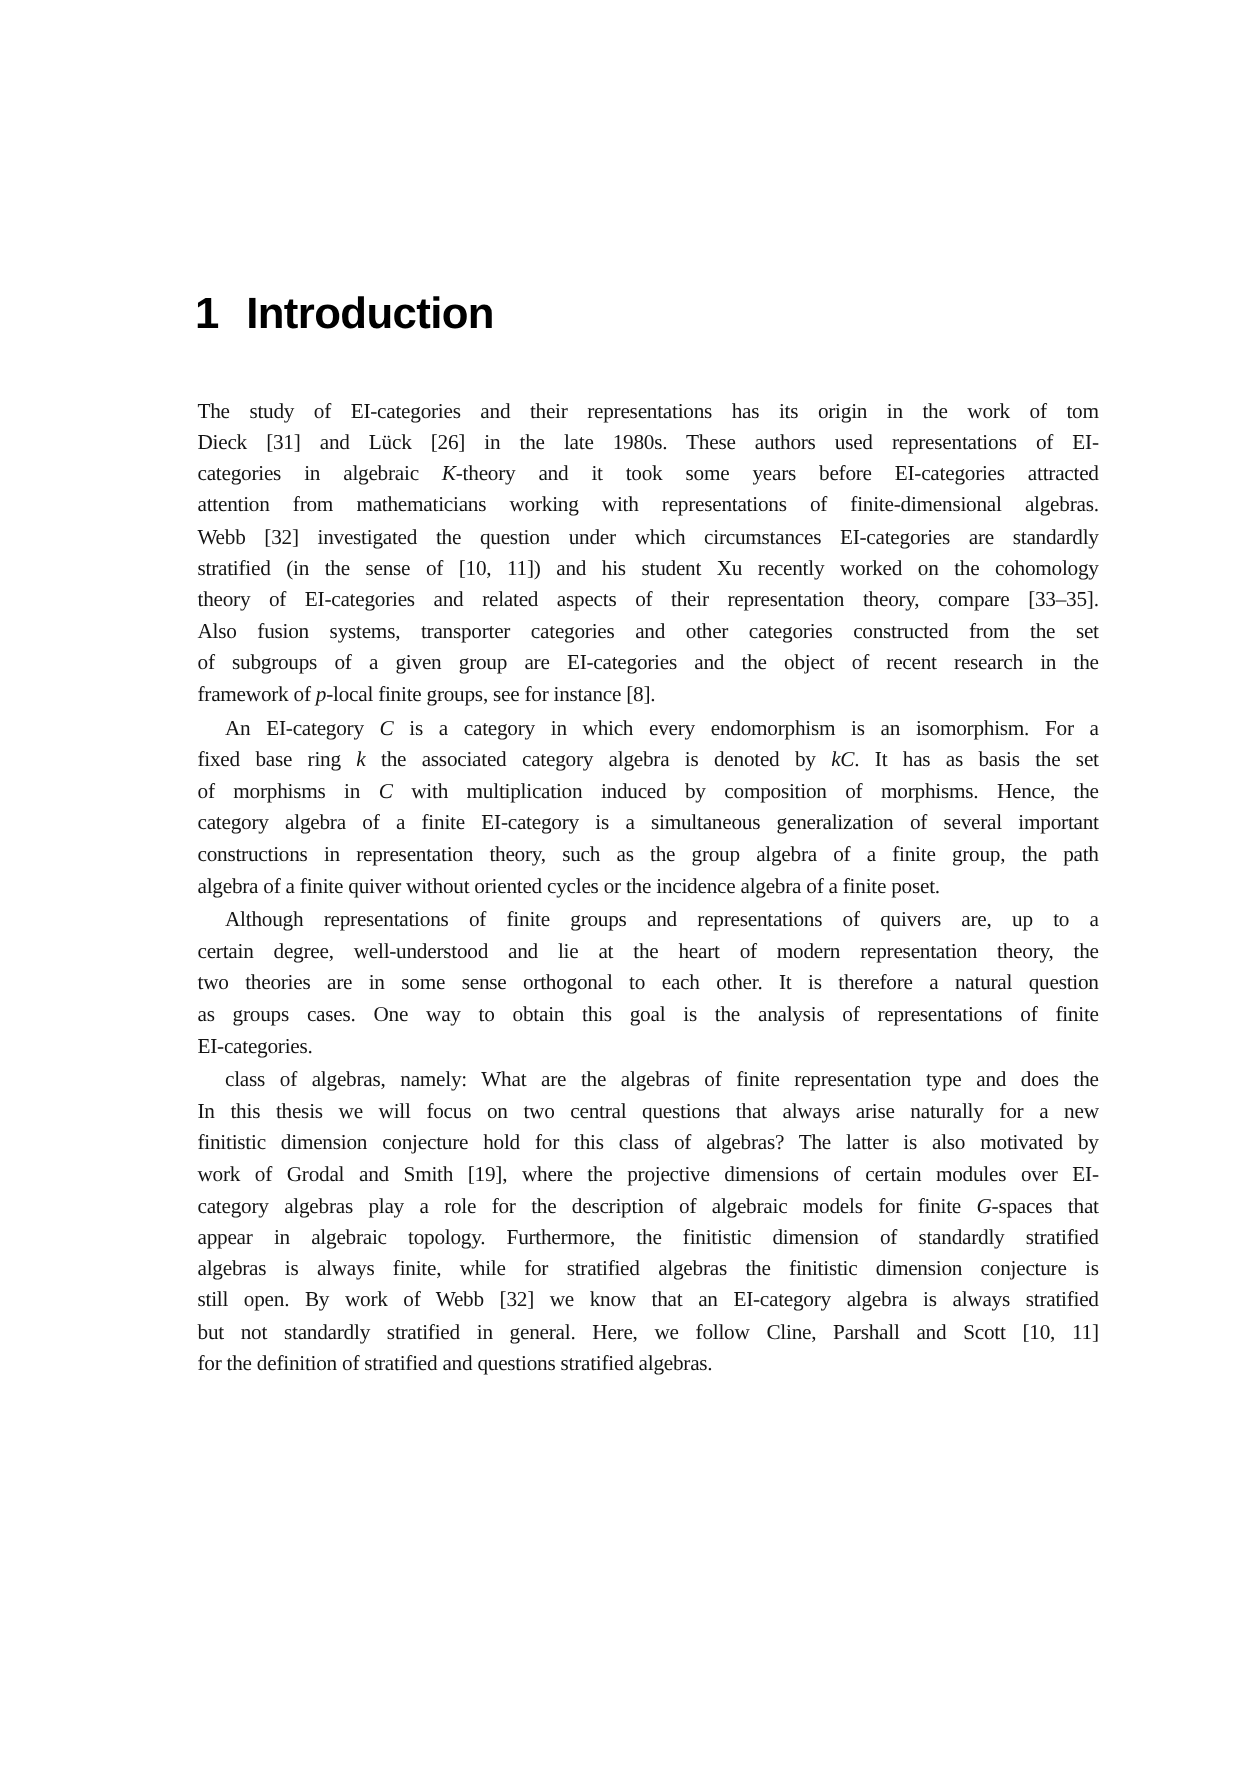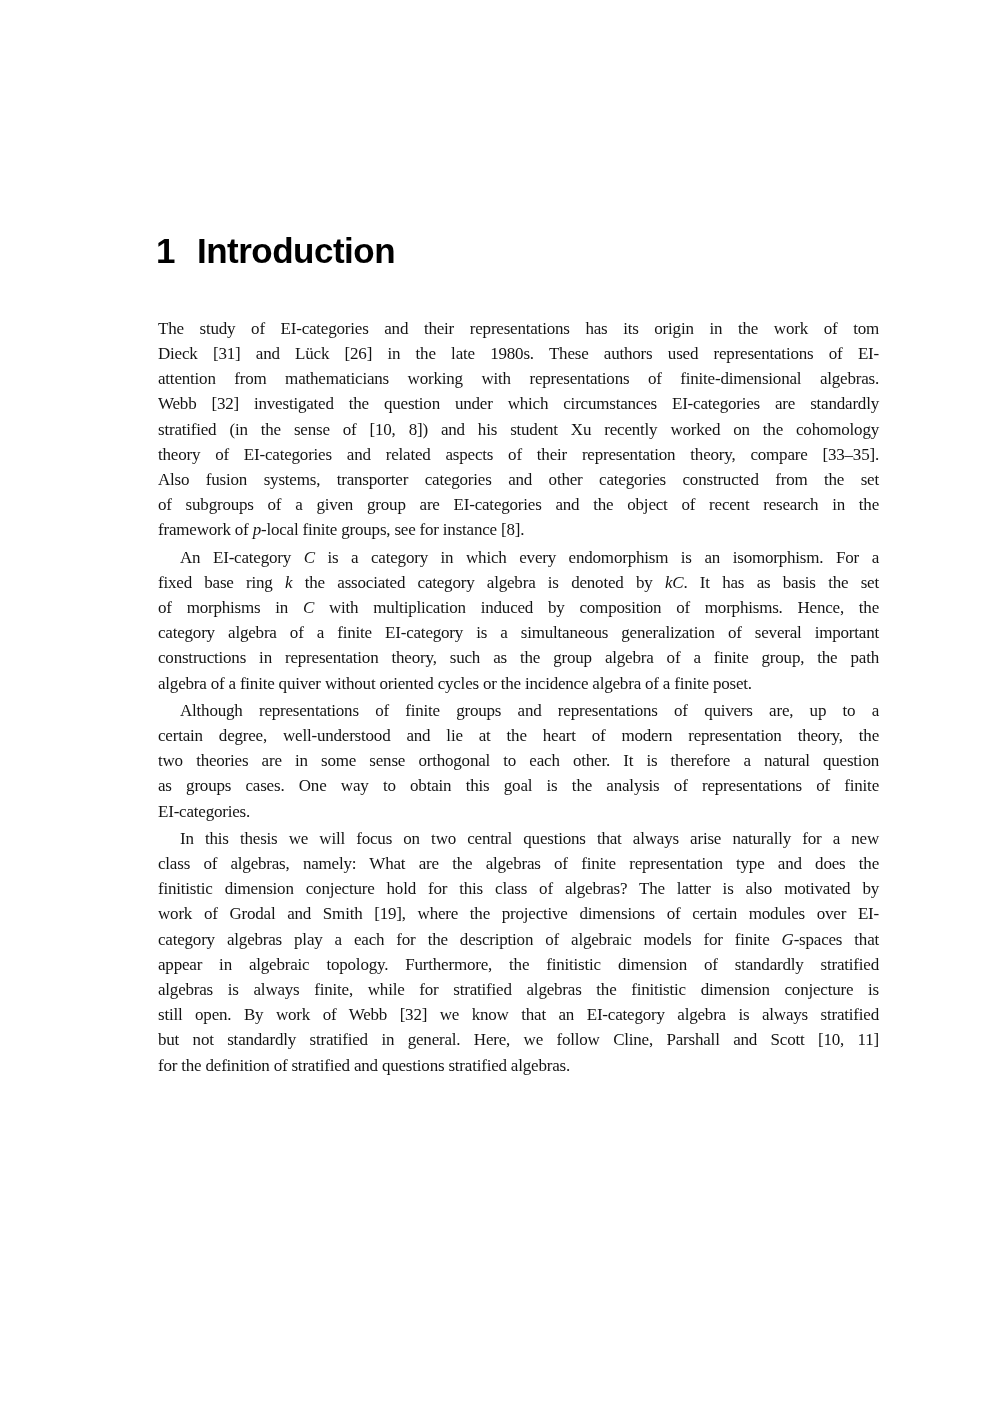--- a/index.html
+++ b/index.html
@@ -60,23 +60,24 @@
 
 <div class="page">
   <div class="content">
     <h1 class="section-heading">
       <span class="sec-num">1</span><span>Introduction</span>
     </h1>
     <div class="textcol" id="paragraphs">
         <div class="para">
           <div class="line"><span>The study of EI-categories and their representations has its origin in the work of tom</span></div>
           <div class="line"><span>Dieck [31] and Lück [26] in the late 1980s. These authors used representations of EI-</span></div>
+          <div class="line"><span>categories in algebraic </span><span class="it">K</span><span>-theory and it took some years before EI-categories attracted</span></div>
           <div class="line"><span>attention from mathematicians working with representations of finite-dimensional algebras.</span></div>
           <div class="line"><span>Webb [32] investigated the question under which circumstances EI-categories are standardly</span></div>
-          <div class="line"><span>stratified (in the sense of [10, 8]) and his student Xu recently worked on the cohomology</span></div>
+          <div class="line"><span>stratified (in the sense of [10, 11]) and his student Xu recently worked on the cohomology</span></div>
           <div class="line"><span>theory of EI-categories and related aspects of their representation theory, compare [33–35].</span></div>
           <div class="line"><span>Also fusion systems, transporter categories and other categories constructed from the set</span></div>
           <div class="line"><span>of subgroups of a given group are EI-categories and the object of recent research in the</span></div>
           <div class="line last"><span>framework of </span><span class="it">p</span><span>-local finite groups, see for instance [8].</span></div>
         </div>
         <div class="para indent">
           <div class="line"><span>An EI-category </span><span class="it">C</span><span> is a category in which every endomorphism is an isomorphism. For a</span></div>
           <div class="line"><span>fixed base ring </span><span class="it">k</span><span> the associated category algebra is denoted by </span><span class="it">kC</span><span>. It has as basis the set</span></div>
           <div class="line"><span>of morphisms in </span><span class="it">C</span><span> with multiplication induced by composition of morphisms. Hence, the</span></div>
           <div class="line"><span>category algebra of a finite EI-category is a simultaneous generalization of several important</span></div>
@@ -84,25 +85,25 @@
           <div class="line last"><span>algebra of a finite quiver without oriented cycles or the incidence algebra of a finite poset.</span></div>
         </div>
         <div class="para indent">
           <div class="line"><span>Although representations of finite groups and representations of quivers are, up to a</span></div>
           <div class="line"><span>certain degree, well-understood and lie at the heart of modern representation theory, the</span></div>
           <div class="line"><span>two theories are in some sense orthogonal to each other. It is therefore a natural question</span></div>
           <div class="line"><span>as groups cases. One way to obtain this goal is the analysis of representations of finite</span></div>
           <div class="line last"><span>EI-categories.</span></div>
         </div>
         <div class="para indent">
+          <div class="line"><span>class of algebras, namely: What are the algebras of finite representation type and does the</span></div>
           <div class="line"><span>In this thesis we will focus on two central questions that always arise naturally for a new</span></div>
-          <div class="line"><span>class of algebras, namely: What are the algebras of finite representation type and does the</span></div>
           <div class="line"><span>finitistic dimension conjecture hold for this class of algebras? The latter is also motivated by</span></div>
           <div class="line"><span>work of Grodal and Smith [19], where the projective dimensions of certain modules over EI-</span></div>
-          <div class="line"><span>category algebras play a each for the description of algebraic models for finite </span><span class="it">G</span><span>-spaces that</span></div>
+          <div class="line"><span>category algebras play a role for the description of algebraic models for finite </span><span class="it">G</span><span>-spaces that</span></div>
           <div class="line"><span>appear in algebraic topology. Furthermore, the finitistic dimension of standardly stratified</span></div>
           <div class="line"><span>algebras is always finite, while for stratified algebras the finitistic dimension conjecture is</span></div>
           <div class="line"><span>still open. By work of Webb [32] we know that an EI-category algebra is always stratified</span></div>
           <div class="line"><span>but not standardly stratified in general. Here, we follow Cline, Parshall and Scott [10, 11]</span></div>
           <div class="line last"><span>for the definition of stratified and questions stratified algebras.</span></div>
         </div>
       </div>
   </div>
   <div class="page-number">4</div>
 </div>

